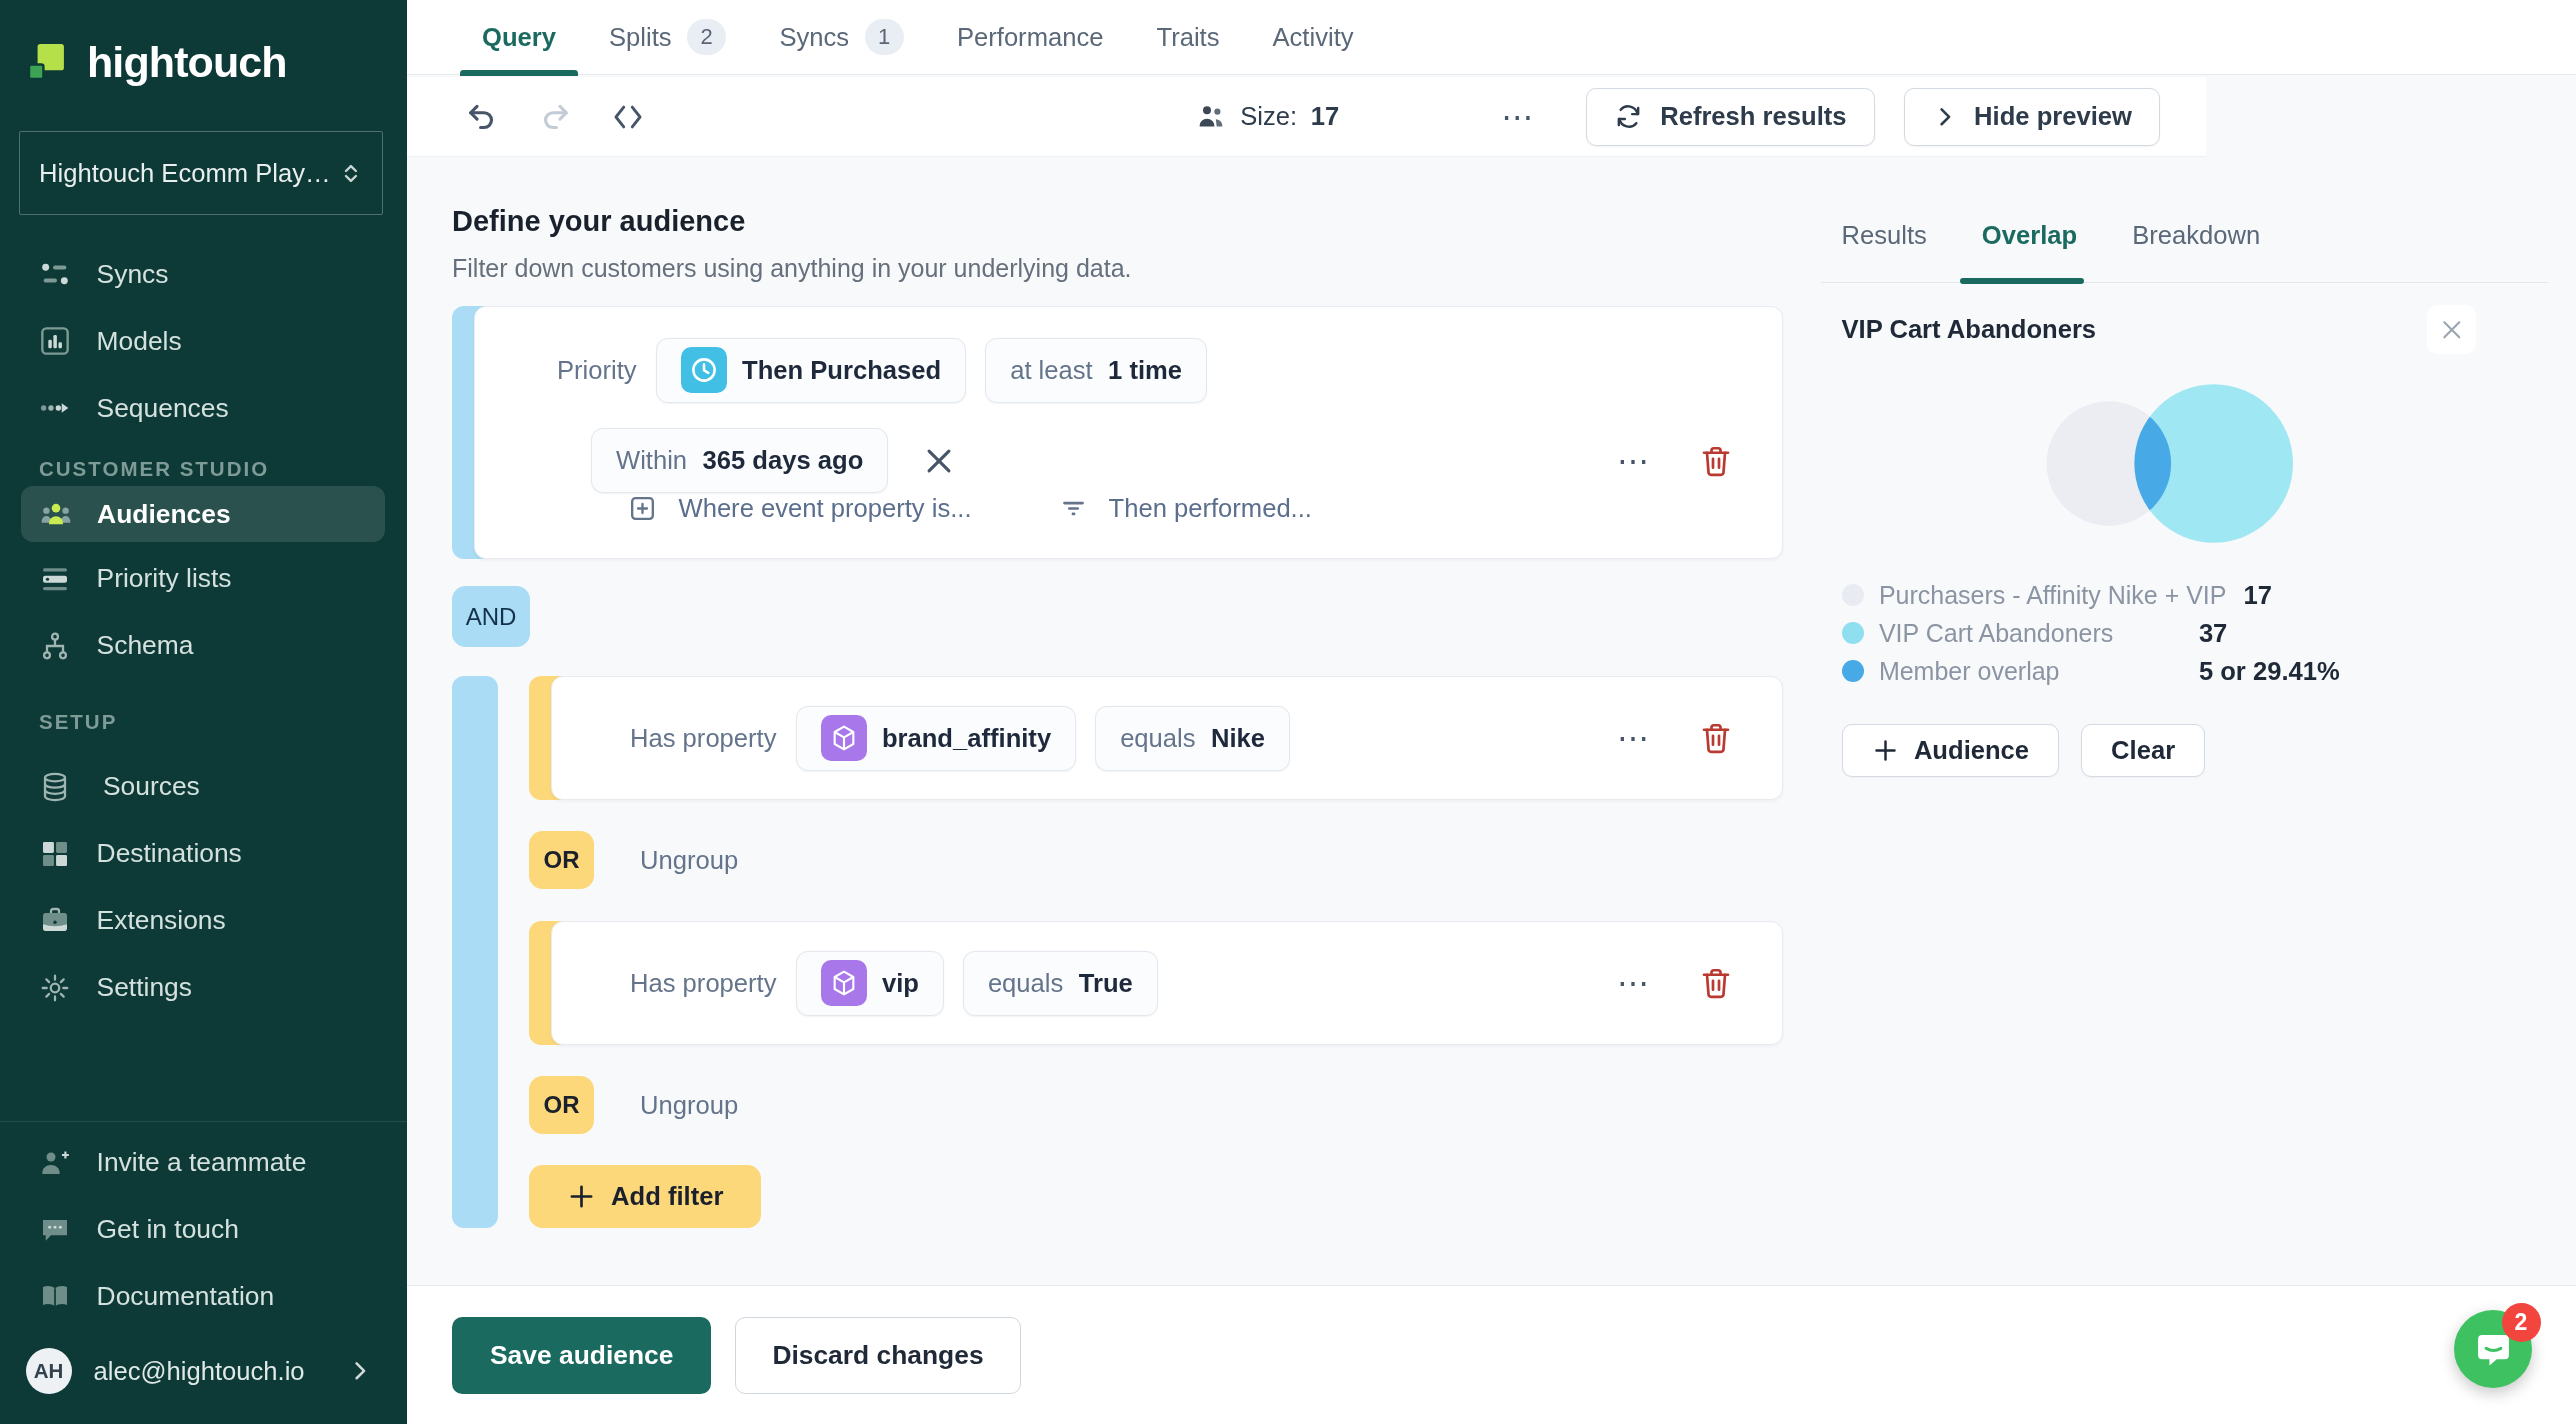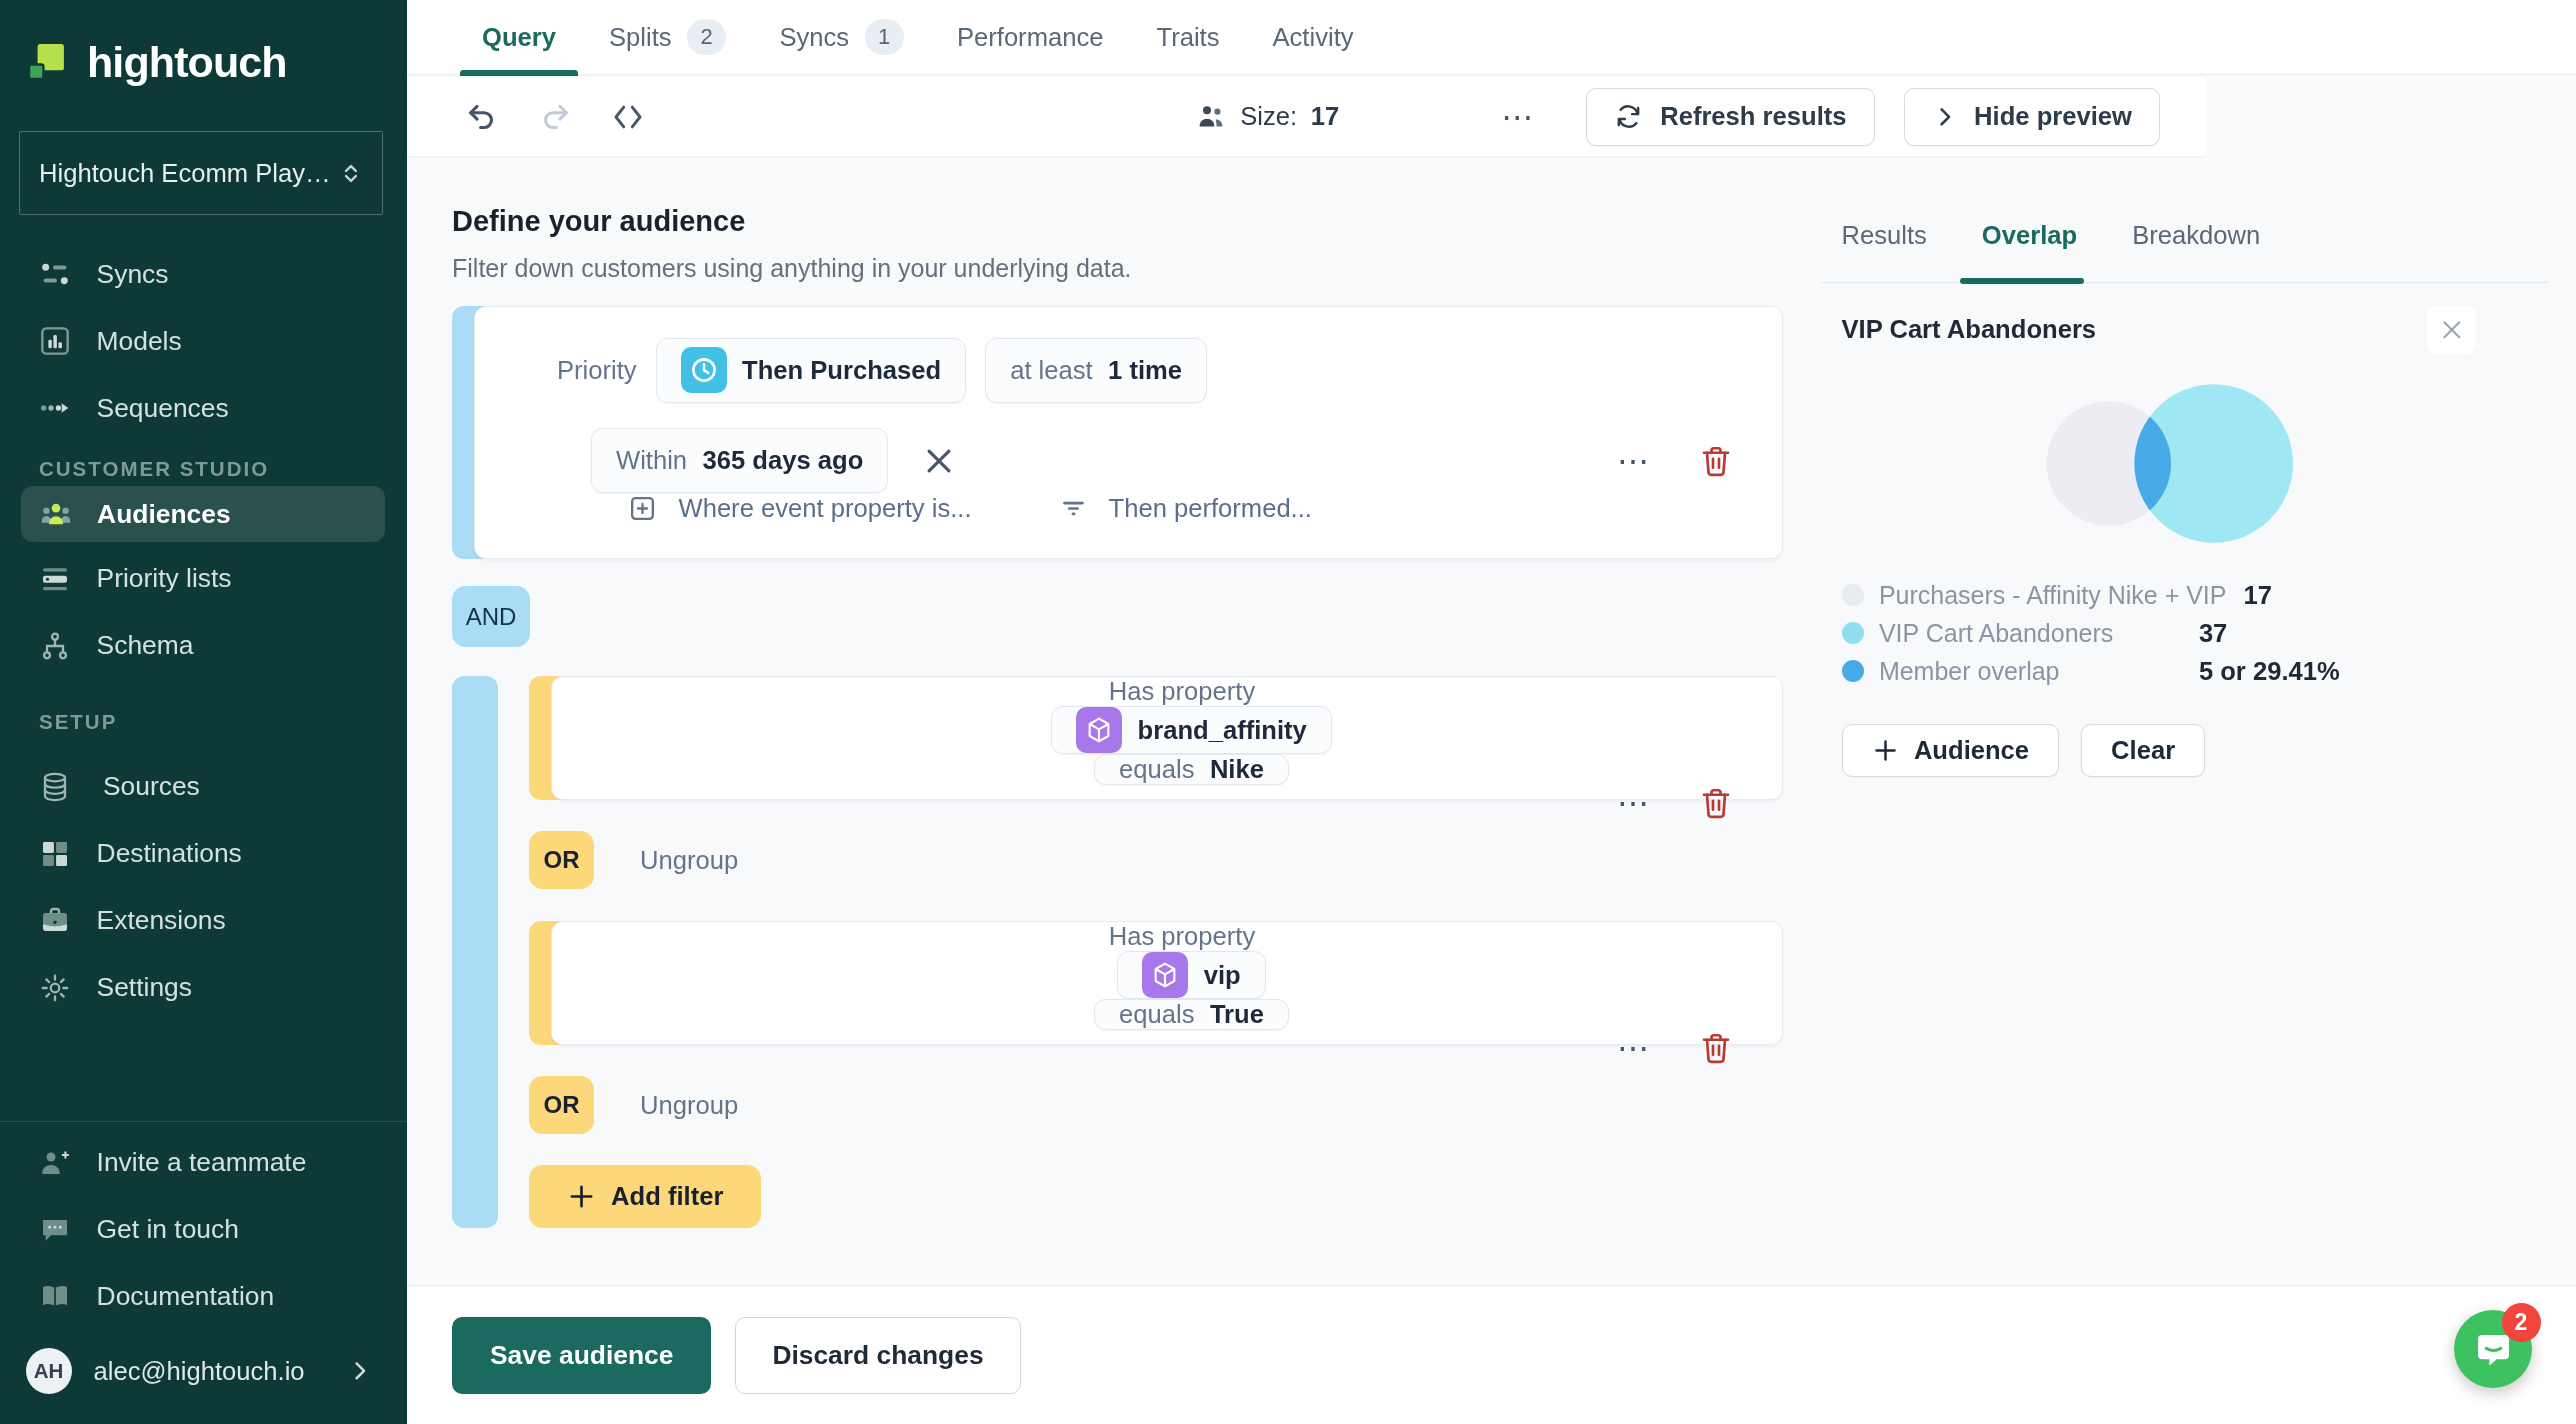--- a/index.html
+++ b/index.html
@@ -91,21 +91,21 @@
   .row3 .linklike{cursor:pointer;}
   .then-group{display:flex;align-items:center;gap:20.5px;margin-left:67px;}
 
   .and-badge{margin-top:27px;width:78px;height:61px;background:#aadcf5;border-radius:13.6px;
              display:flex;align-items:center;justify-content:center;font-size:24px;font-weight:400;
              color:#14324a;}
   .group{display:flex;margin-top:29px;}
   .group-bar{width:46px;background:#aadcf5;border-radius:12px;flex:none;margin-right:31px;}
   .group-main{flex:1;}
   .inner-card{margin-top:0;height:124px;}
-  .inner-card .card-body{display:flex;align-items:center;padding:0 48px 0 78px;flex-direction:column;}
+  .inner-card .card-body{display:flex;align-items:center;padding:0 48px 0 78px;}
   .or-row{display:flex;align-items:center;gap:46px;margin-top:31px;}
   .or-badge{width:65px;height:58px;background:#fcd87a;border-radius:13.6px;display:flex;
             align-items:center;justify-content:center;font-size:24px;font-weight:700;color:#1a202c;}
   .ungroup{font-size:25.6px;color:#64748b;font-weight:500;cursor:pointer;}
   .card-b{margin-top:32px;}
   .add-filter{margin-top:31px;width:232px;height:63px;background:#fcd87a;border:none;
               border-radius:13.6px;display:flex;align-items:center;justify-content:center;gap:15.4px;
               font-size:25.6px;font-weight:600;color:#1a202c;cursor:pointer;
               font-family:"Liberation Sans",sans-serif;}
 

